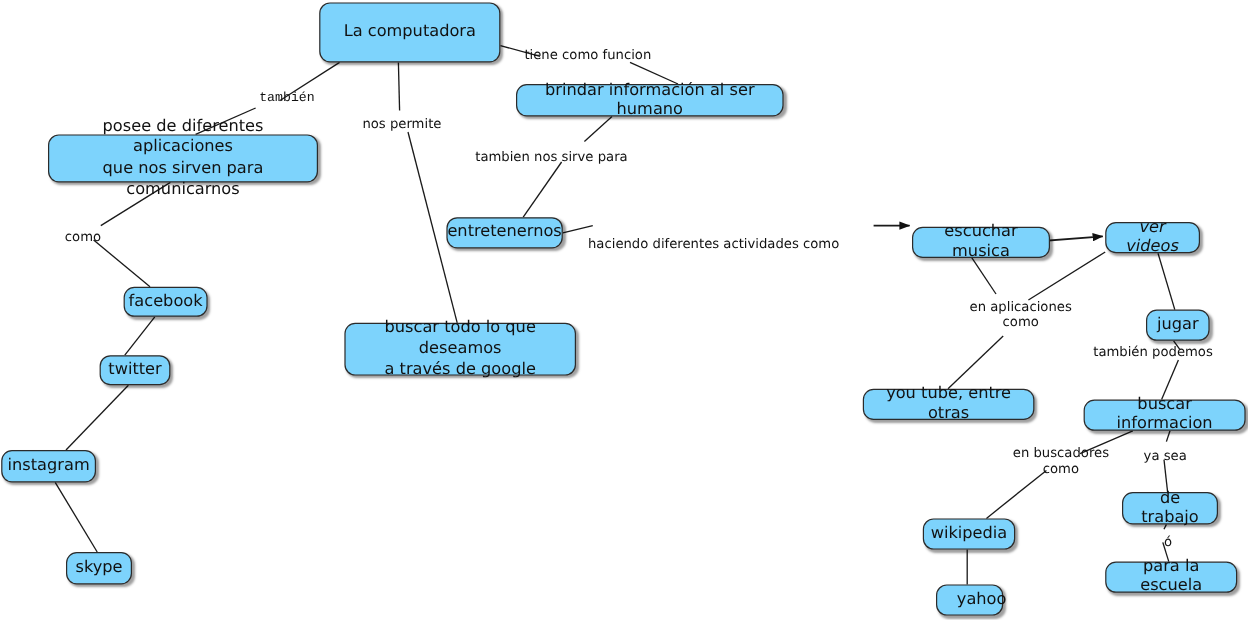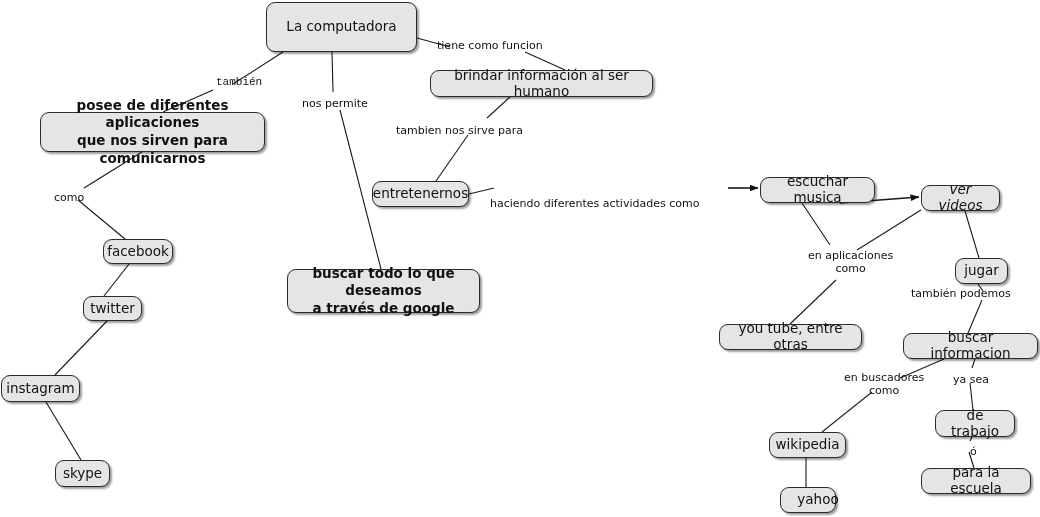--- a/index.html
+++ b/index.html
@@ -23,38 +23,37 @@
     position: absolute;
     left: 0;
     top: 0;
     width: 1040px;
     height: 517px;
     pointer-events: none;
   }
   .node {
     position: absolute;
     box-sizing: border-box;
-    background: #e5e5e5;
+    background: #7dd3fc;
     border: 1.2px solid #2b2b2b;
     border-radius: 9px;
     display: flex;
     align-items: center;
     justify-content: center;
     text-align: center;
     line-height: 1.18;
     color: #111111;
     font-size: 13.5px;
     box-shadow: 2px 2px 2px rgba(0,0,0,0.38);
     padding: 2px 8px;
     white-space: pre-line;
     z-index: 2;
   }
   .node.multiline {
     line-height: 1.3;
-    font-weight: bold;
   }
   .link-label {
     position: absolute;
     font-size: 11px;
     color: #111111;
     background: transparent;
     white-space: pre-line;
     text-align: center;
     line-height: 1.15;
     z-index: 3;
@@ -109,21 +108,21 @@
       <div class="node multiline" style="left: 40px; top: 112px; width: 225px; height: 40px;">posee de diferentes aplicaciones
 que nos sirven para comunicarnos</div>
       <div class="node" style="left: 430px; top: 70px; width: 223px; height: 27px;">brindar información al ser humano</div>
       <div class="node" style="left: 372px; top: 181px; width: 97px; height: 26px;">entretenernos</div>
       <div class="node multiline" style="left: 287px; top: 269px; width: 193px; height: 44px;">buscar todo lo que deseamos
 a través de google</div>
       <div class="node" style="left: 103px; top: 239px; width: 70px; height: 25px;">facebook</div>
       <div class="node" style="left: 83px; top: 296px; width: 59px; height: 25px;">twitter</div>
       <div class="node" style="left: 1px; top: 375px; width: 79px; height: 27px;">instagram</div>
       <div class="node" style="left: 55px; top: 460px; width: 55px; height: 27px;">skype</div>
-      <div class="node" style="left: 760px; top: 177px; width: 115px; height: 26px;">escuchar musica</div>
+      <div class="node" style="left: 760px; top: 189px; width: 115px; height: 26px;">escuchar musica</div>
       <div class="node" style="left: 921px; top: 185px; width: 79px; height: 26px; font-style: italic;">ver videos</div>
       <div class="node" style="left: 955px; top: 258px; width: 53px; height: 26px;">jugar</div>
       <div class="node" style="left: 719px; top: 324px; width: 143px; height: 26px;">you tube, entre otras</div>
       <div class="node" style="left: 903px; top: 333px; width: 135px; height: 26px;">buscar informacion</div>
       <div class="node" style="left: 769px; top: 432px; width: 77px; height: 26px;">wikipedia</div>
       <div class="node" style="left: 780px; top: 487px; width: 56px; height: 26px; padding-left: 28px;">yahoo</div>
       <div class="node" style="left: 935px; top: 410px; width: 80px; height: 27px;">de trabajo</div>
       <div class="node" style="left: 921px; top: 468px; width: 110px; height: 26px;">para la escuela</div>
     </div>
   <div id="label-layer">

